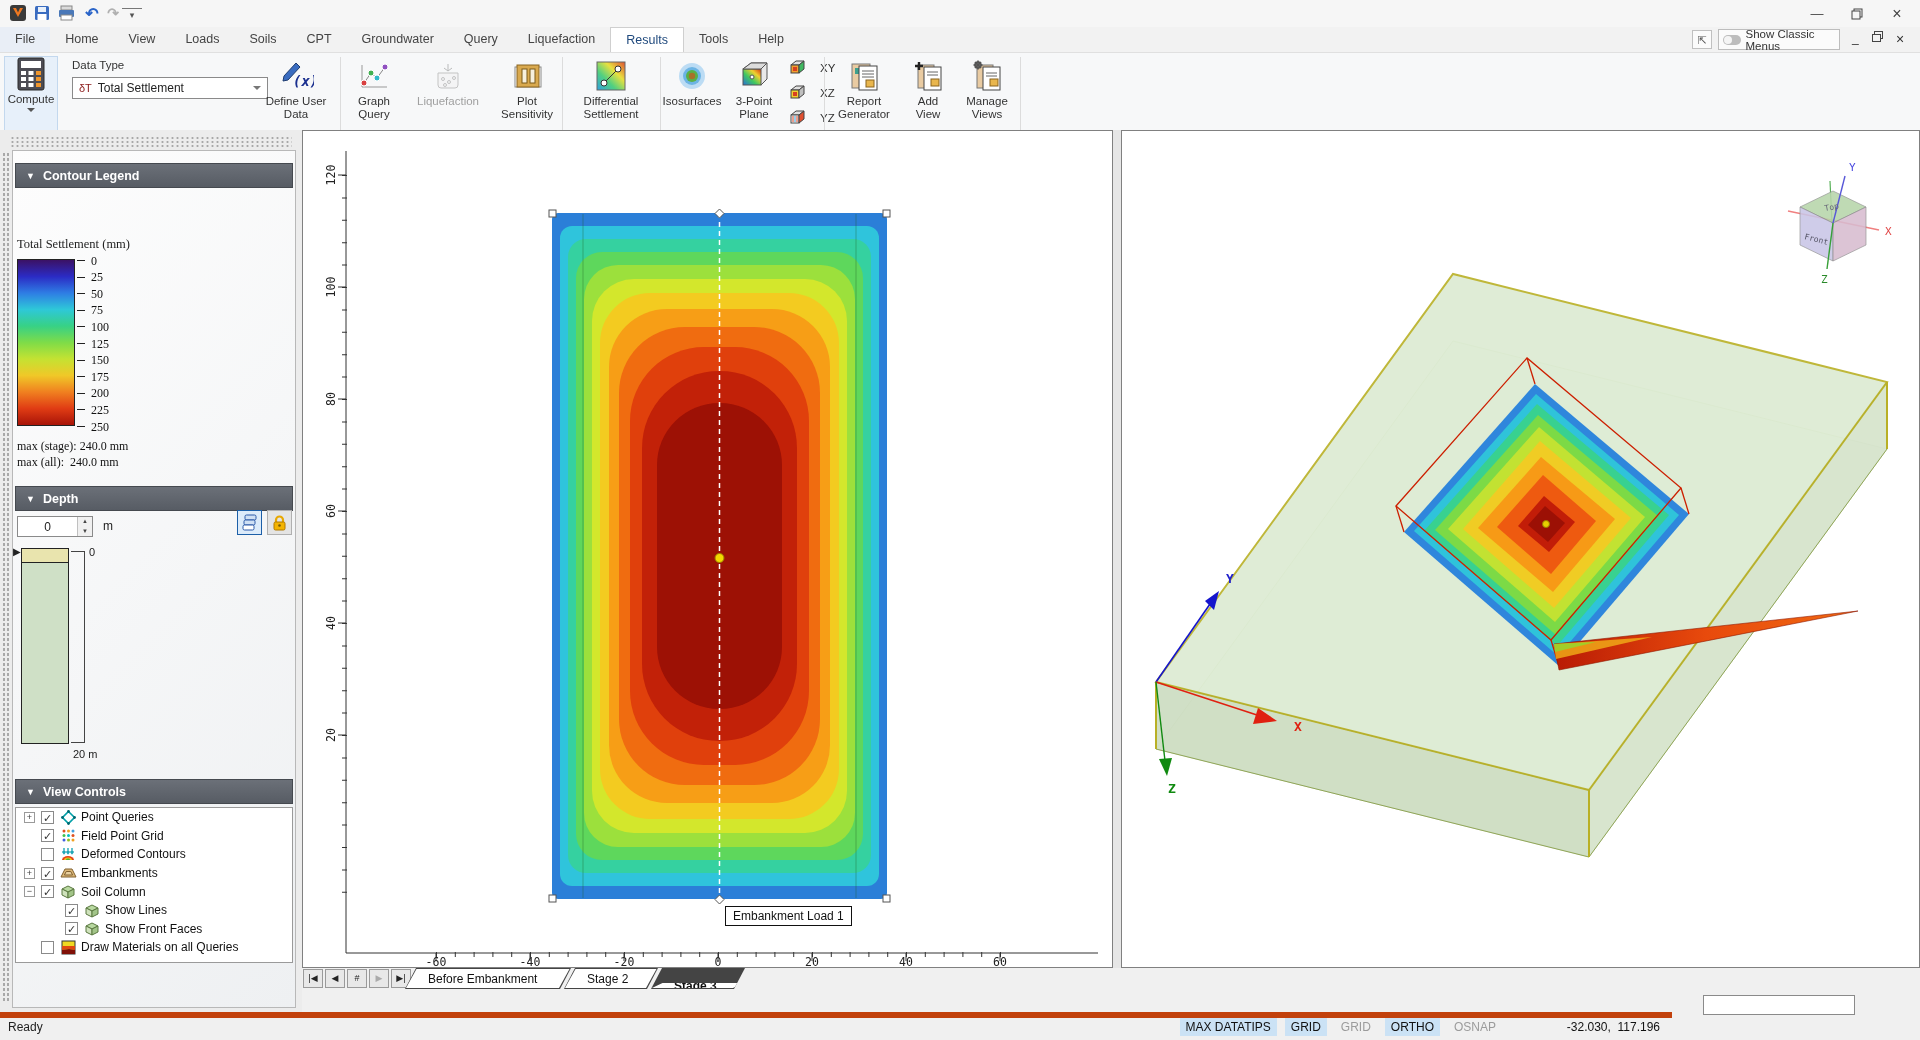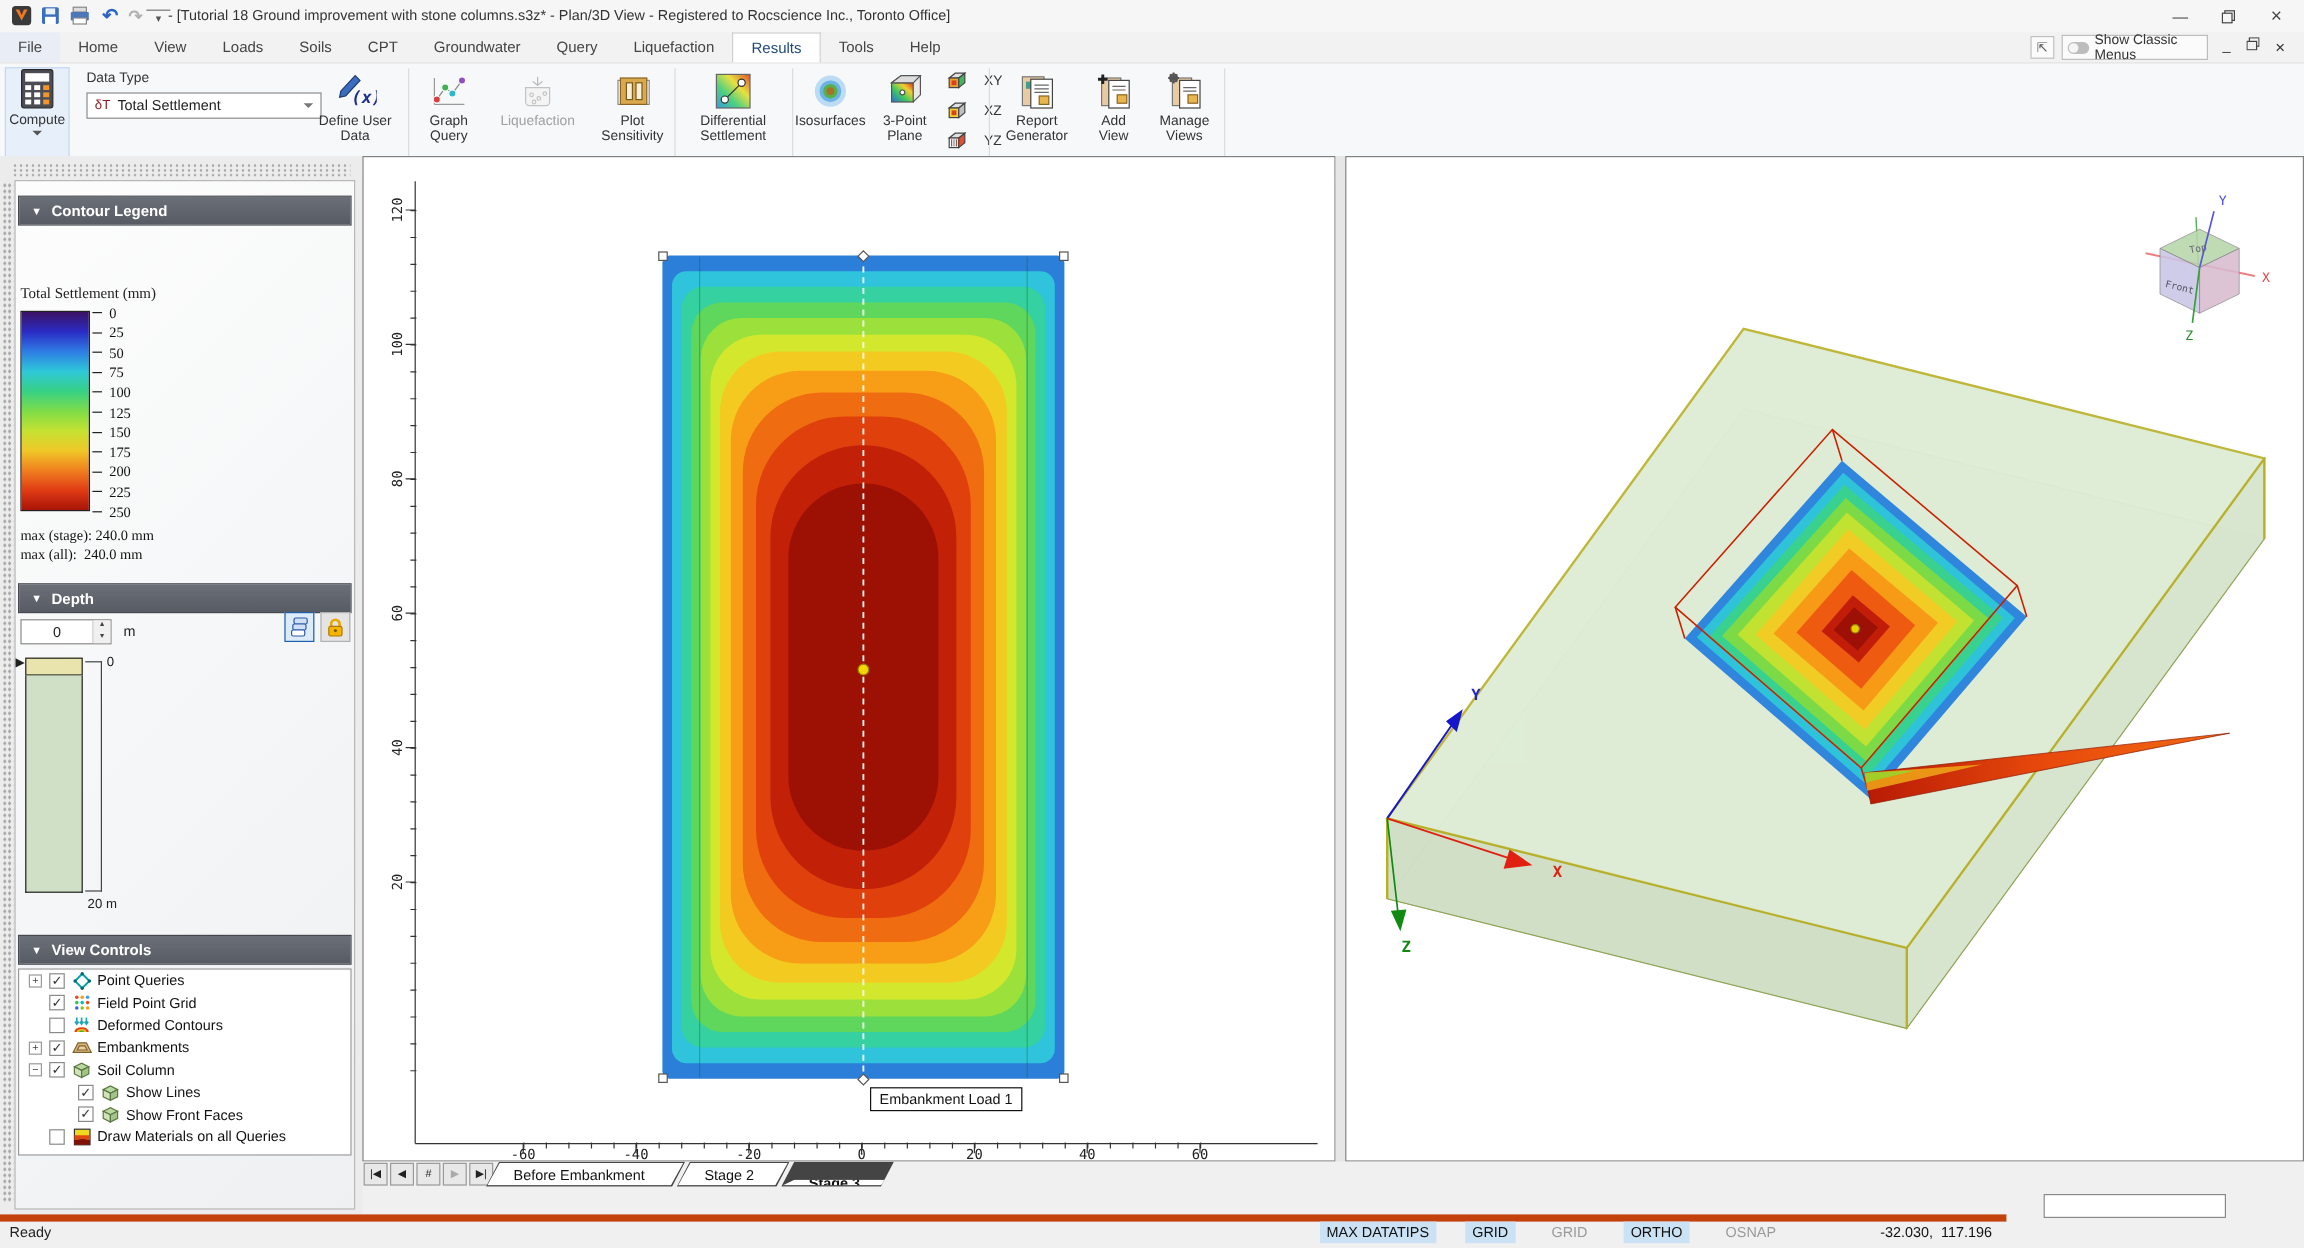--- a/index.html
+++ b/index.html
@@ -83,21 +83,21 @@
               clip-path:polygon(11px 0,100% 0,calc(100% - 11px) 100%,0 100%); }
   .tabshape:first-of-type { margin-left:10px; }
   .tabinner { position:absolute; inset:1px; background:#fff; display:flex; align-items:center;
               clip-path:polygon(10.5px 0,calc(100% - 0.5px) 0,calc(100% - 11px) 100%,0 100%);
               font-size:12px; padding:0 22px; white-space:nowrap; color:#111; }
   .tabinner.active { font-weight:bold;margin-top:14px; }
 
   
   #coordbox { position:absolute; left:1703px; top:995px; width:152px; height:20px; background:#fff; border:1px solid #8a8a8a; }
   #statusbar { position:absolute; left:0; top:1012px; width:1672px; height:24px; background:#f0f0f0; border-top:6px solid #c2410c; font-size:12px; display:flex; align-items:center; }
-  .stog { padding:2px 6px; margin-right:24px; white-space:nowrap; }
+  .stog { padding:2px 6px; margin-right:8px; white-space:nowrap; }
   .stog.on { background:#cbe2f5; color:#111; }
   .stog.off { color:#9b9b9b; }
   #coords { width:150px; text-align:right; margin-right:12px; color:#111; }
   svg text { font-family:"DejaVu Sans Mono", monospace; }
 </style>
 </head>
 <body>
 
 <div id="titlebar">
   <div class="qa-icon" style="left:8px">
@@ -116,21 +116,20 @@
   <div class="qa-icon" style="left:56px">
     <svg width="17" height="16">
         <rect x="3" y="1" width="11" height="4" fill="#dcdcdc" stroke="#888"></rect>
         <rect x="1" y="5" width="15" height="7" rx="1" fill="#4a78b8"></rect>
         <rect x="3" y="10" width="11" height="5" fill="#fff" stroke="#888"></rect>
       </svg>
   </div>
   <div class="qa-icon" style="left:82px;color:#2a64c8;font-weight:bold;font-size:16px">↶</div>
   <div class="qa-icon" style="left:103px;color:#b0b0b0;font-weight:bold;font-size:14px">↷</div>
   <div class="qa-icon" style="left:122px;color:#555;font-size:9px;border-top:1px solid #777;height:12px;top:8px">▾</div>
-  <span id="title-text">- [Tutorial 18 Ground improvement with stone columns.s3z* - Plan/3D View - Registered to Rocscience Inc., Toronto Office]</span>
   <div class="winbtn" style="left:1800px">—</div>
   <div class="winbtn" style="left:1840px">
     <svg width="12" height="12">
         <rect x="3" y="1" width="8" height="8" fill="none" stroke="#444"></rect>
         <rect x="1" y="3" width="8" height="8" fill="#f6f6f6" stroke="#444"></rect>
       </svg>
   </div>
   <div class="winbtn" style="left:1880px;font-size:16px">×</div>
 </div>
 

